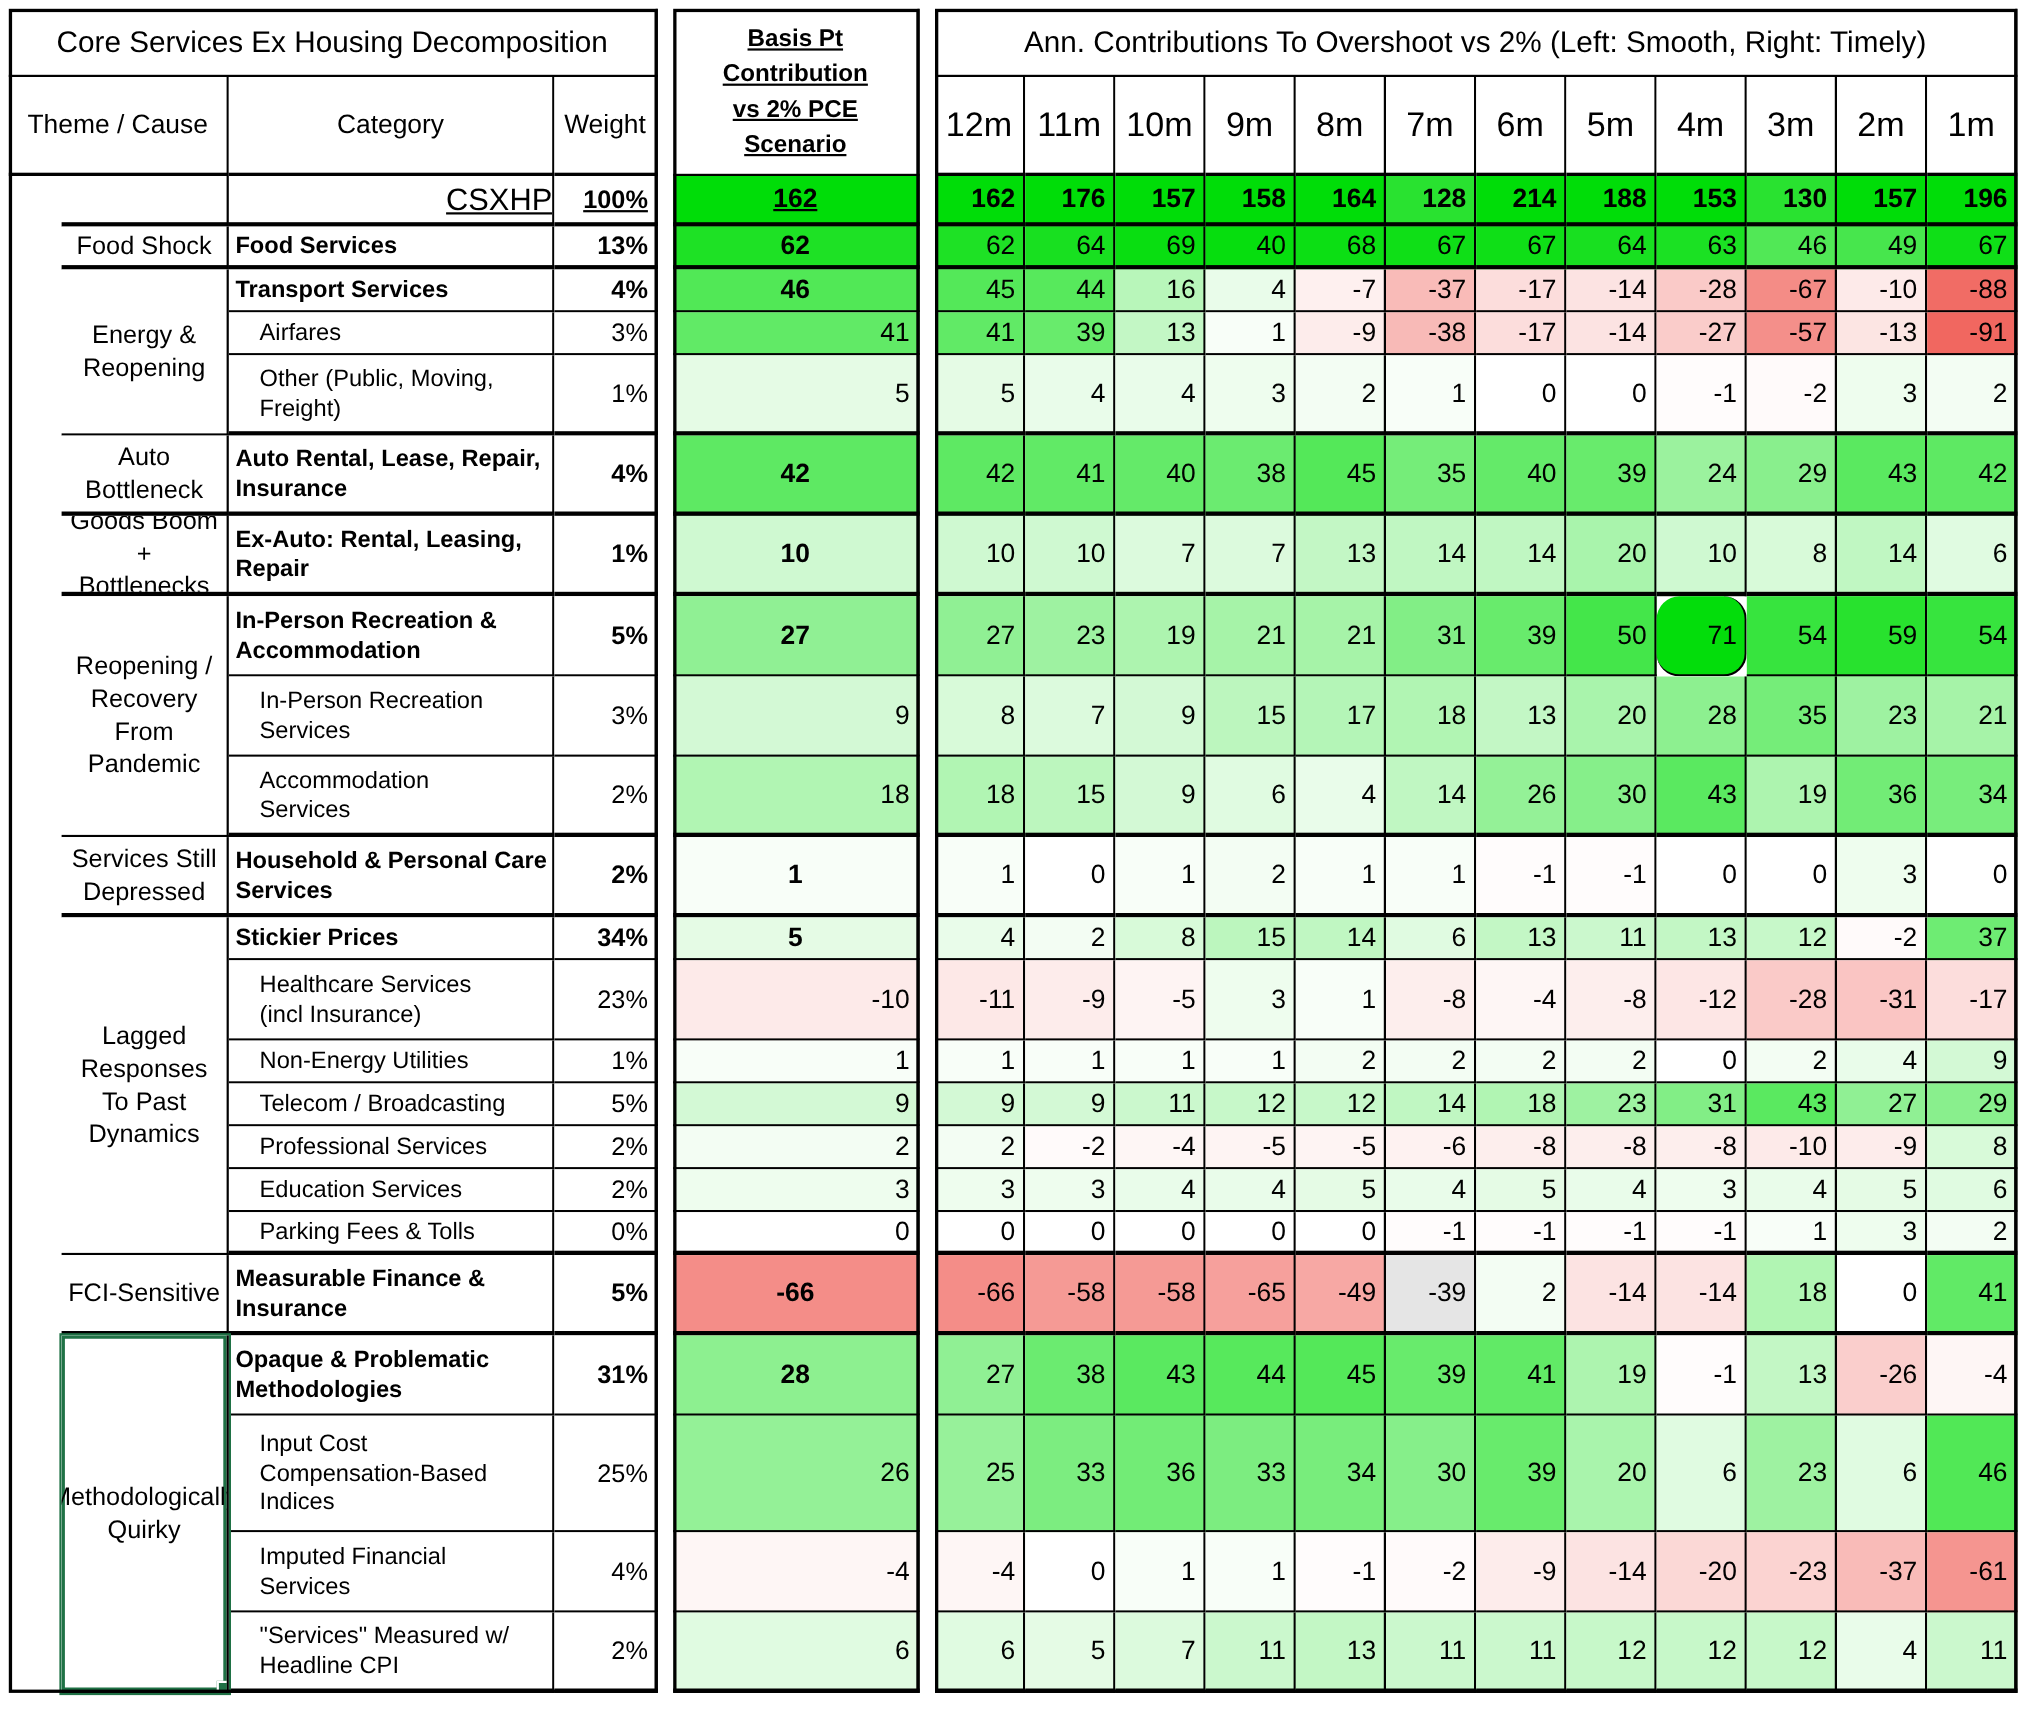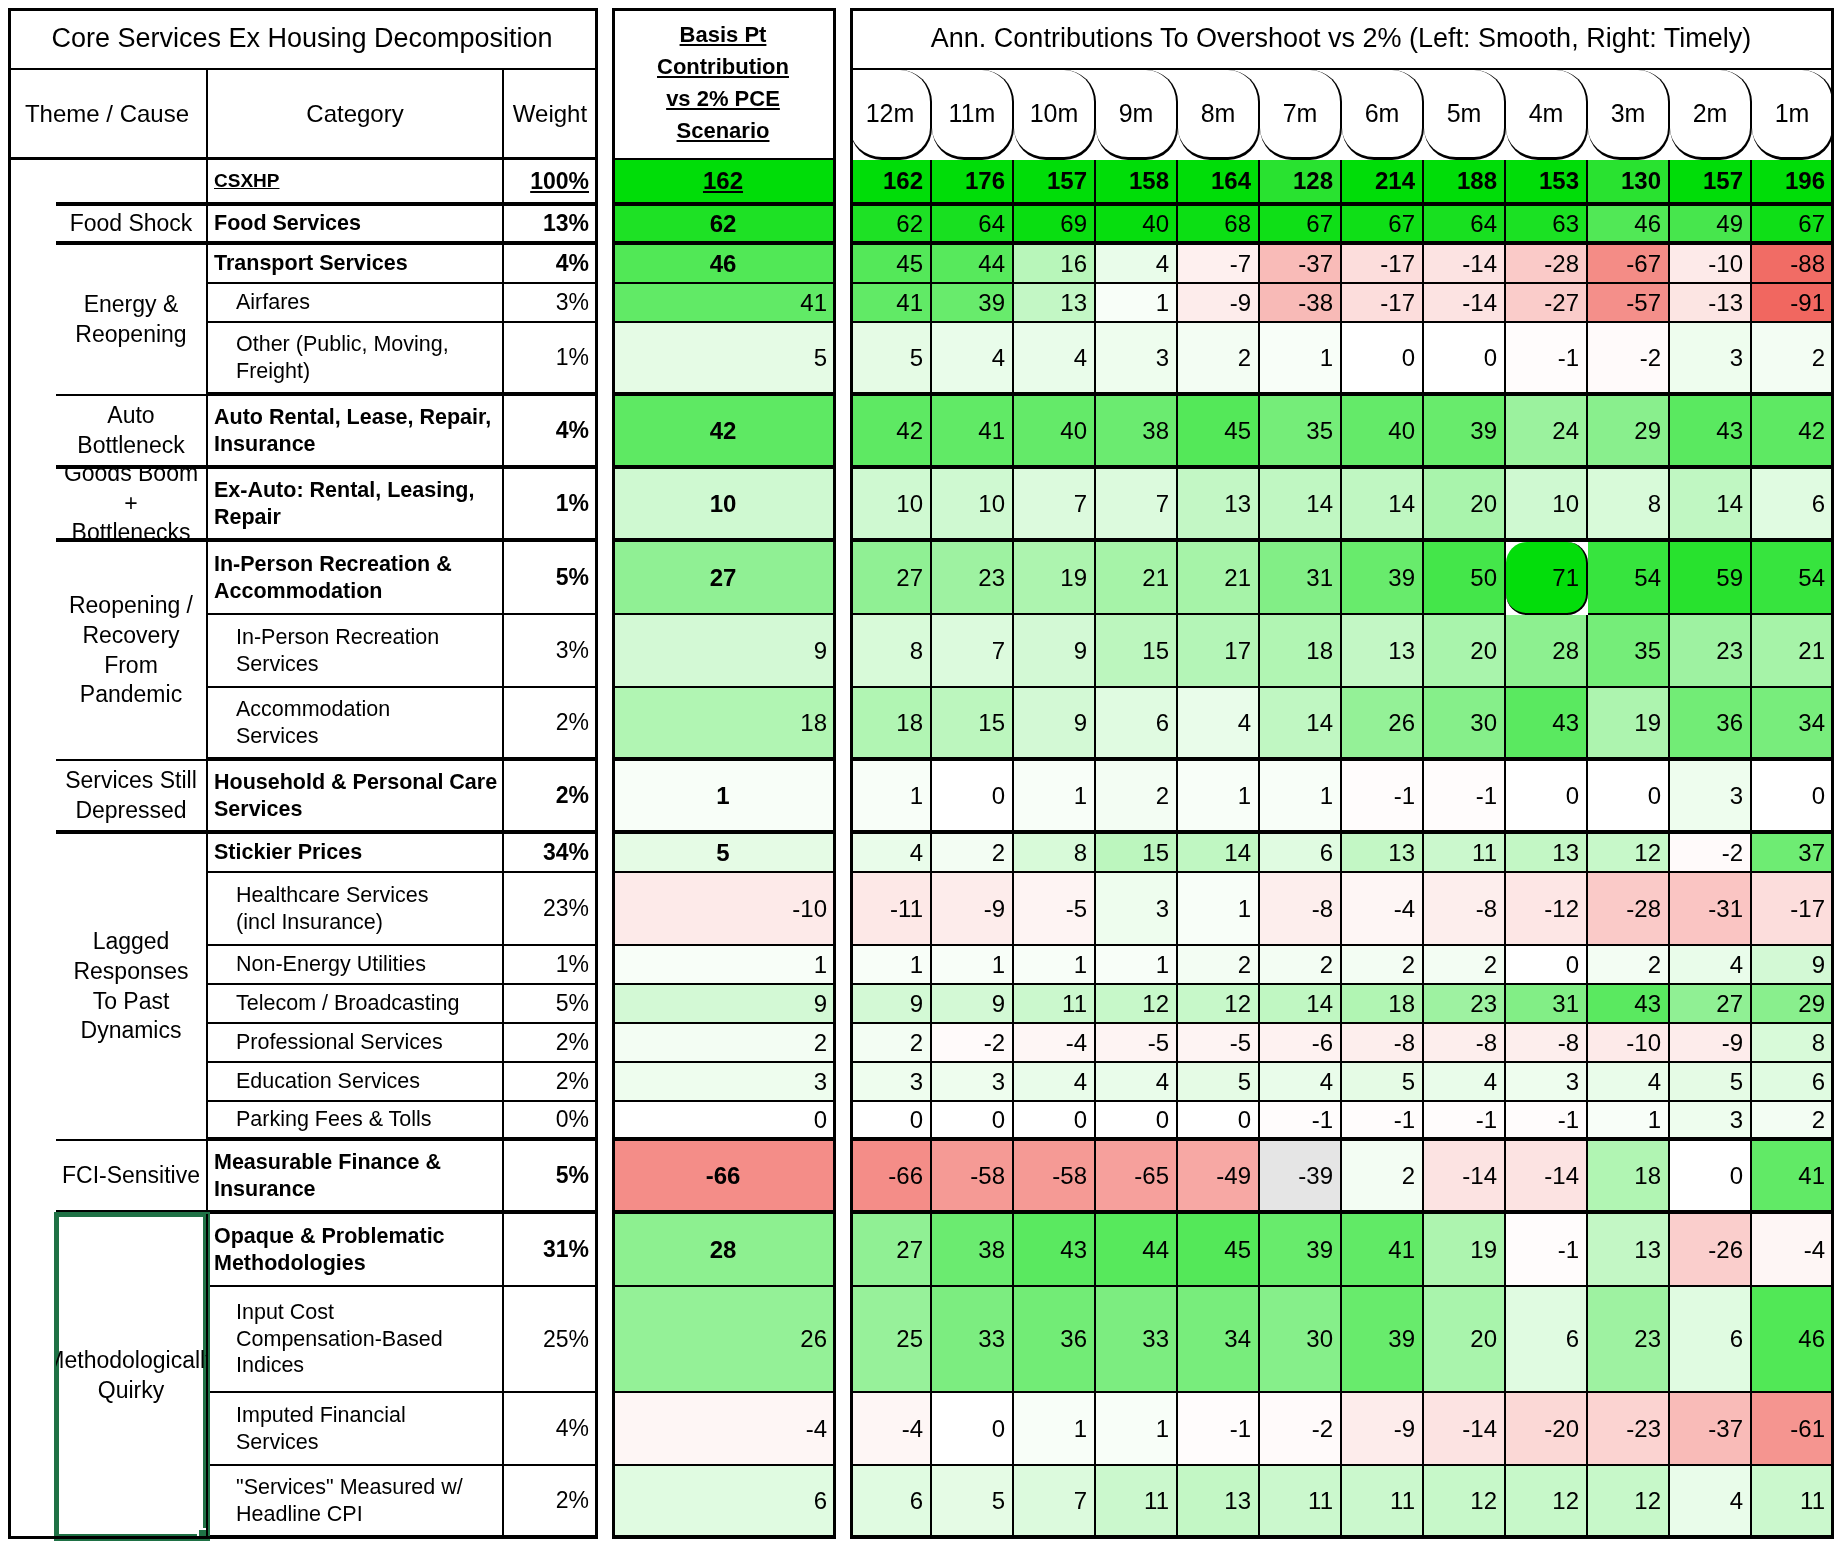--- a/index.html
+++ b/index.html
@@ -13,29 +13,29 @@
     width:1826px;
   }
   .cell{display:flex;align-items:center;box-sizing:border-box;background:#fff;
         border-right:2px solid #000;border-bottom:2px solid #000;overflow:hidden;}
   .center{justify-content:center;text-align:center;}
   .right{justify-content:flex-end;text-align:right;padding-right:7px;}
   .bold{font-weight:bold;}
   .und{text-decoration:underline;}
   .title-cell{font-size:27px;border-bottom-width:2px;}
   .colhead{font-size:24px;border-bottom-width:3px;}
-  .mhead{font-size:25px;border-bottom-width:3px;border-radius:32px;}
+  .mhead{font-size:31px;border-bottom-width:3px;}
   .basis-head{flex-direction:column;justify-content:center;font-size:22px;font-weight:bold;
               line-height:1.45;border-bottom-width:2px;}
   .basis-head span{text-decoration:underline;display:block;}
   .theme-cell{font-size:23px;line-height:1.3;flex-direction:column;justify-content:center;text-align:center;margin-left:48px;}
   .cat{font-size:21.5px;line-height:1.25;flex-direction:column;justify-content:center;align-items:flex-start;padding-left:6px;}
   .cat.sub{padding-left:28px;font-weight:normal;}
   .cat.parent{font-weight:bold;}
-  .cat.total{font-weight:bold;font-size:19px;text-decoration:underline;}
+  .cat.total{font-weight:normal;font-size:28px;text-decoration:underline;align-items:flex-end;}
   .wt{font-size:23px;}
   .val{font-size:24px;}
   .gend{border-bottom-width:4px;}
   .overlay{pointer-events:none;box-sizing:border-box;border:3px solid #000;z-index:3;background:transparent;}
   .sel{box-shadow:inset 0 0 0 3px #1F7145, 0 0 0 2px #1F7145;z-index:2;}
   .fill-handle{position:absolute;width:13px;height:13px;background:#1F7145;border:2px solid #fff;
                right:-8px;bottom:-8px;z-index:6;}
   .theme-wrap{position:relative;}
 </style>
 </head>

